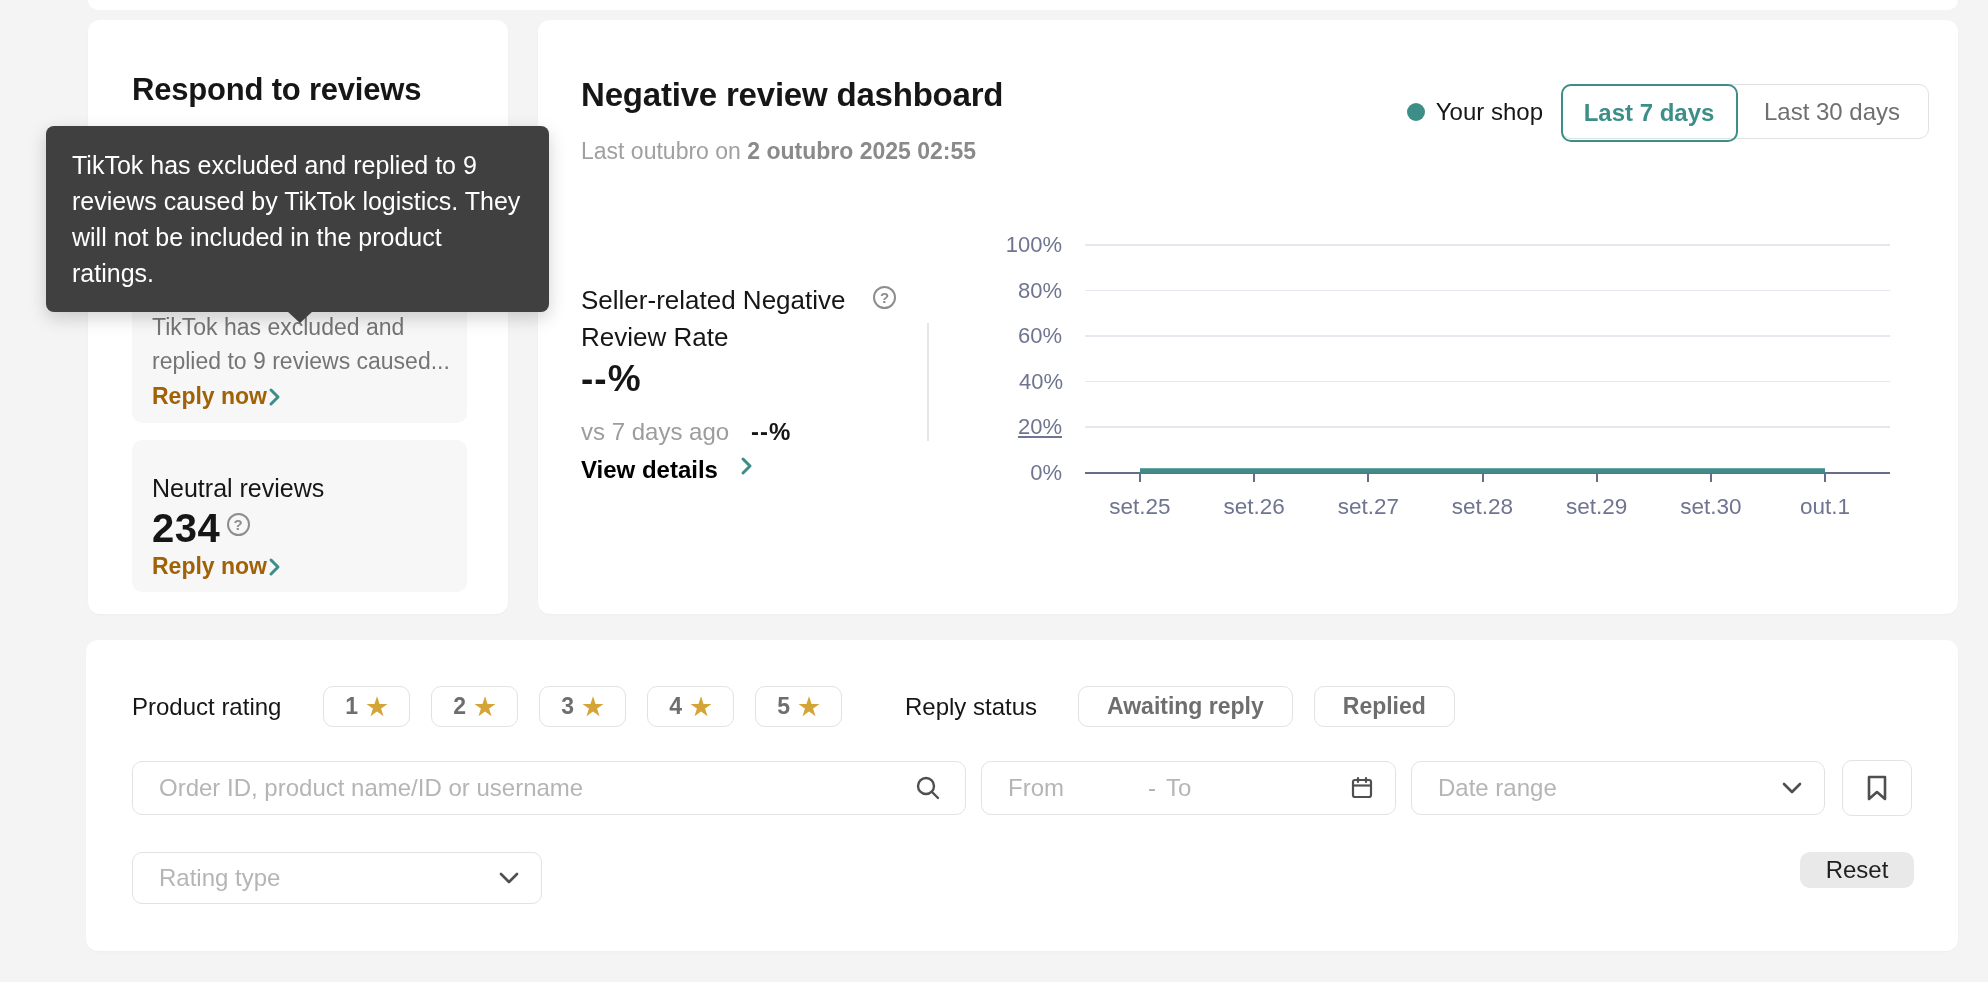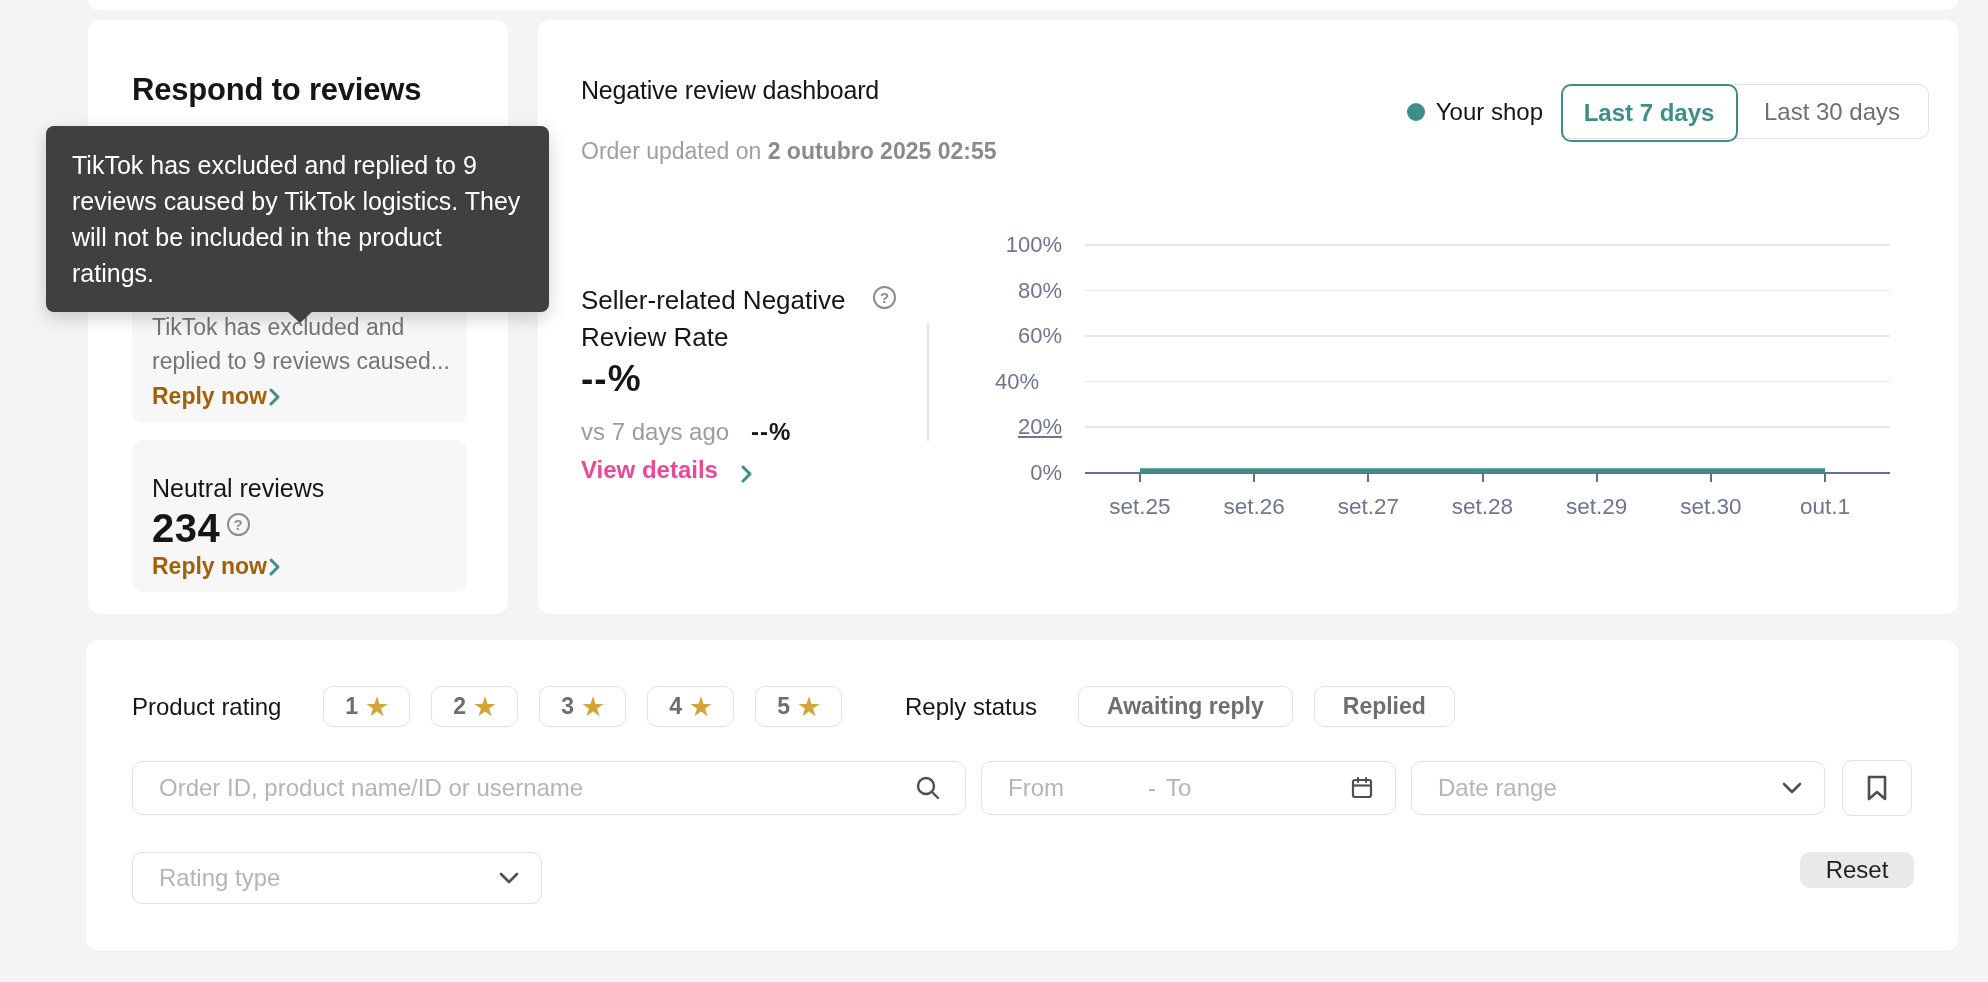--- a/index.html
+++ b/index.html
@@ -23,37 +23,37 @@
   .mini-head { position:absolute; left:20px; top:34px; display:flex; align-items:center; gap:10px; font-size:25px; color:#161616;flex-direction:column; }
   .count { position:absolute; left:20px; top:66px; font-size:40px; font-weight:700; letter-spacing:.5px; }
   .q-icon { display:inline-flex; align-items:center; justify-content:center; width:23px; height:23px; border:2px solid #8d8d8d; border-radius:50%; font-size:15px; font-weight:700; color:#8d8d8d; cursor:pointer; }
 
   
   .tooltip { position:absolute; left:46px; top:126px; width:503px; background:#404040; color:#fff; border-radius:8px; padding:21px 26px; font-size:25px; line-height:36px; z-index:20; box-shadow:0 6px 18px rgba(0,0,0,.18); }
   .tooltip-arrow { position:absolute; left:241px; bottom:-11px; width:0; height:0; border-left:13px solid transparent; border-right:13px solid transparent; border-top:12px solid #404040; }
 
   
   .right-card { left:538px; top:20px; width:1420px; height:594px; }
-  .dash-title { position:absolute; left:43px; top:56px; font-size:25px; font-weight:400; letter-spacing:-.2px; }
+  .dash-title { position:absolute; left:43px; top:56px; font-size:33px; font-weight:700; letter-spacing:-.2px; }
   .dash-sub { position:absolute; left:43px; top:118px; font-size:23px; color:#a0a0a0; }
   .dash-sub b { color:#8a8a8a; font-weight:600; }
   .head-right { position:absolute; right:29px; top:64px; height:55px; display:flex; align-items:center; gap:18px; }
   .legend { display:flex; align-items:center; gap:11px; font-size:24px; color:#161616; }
   .legend-dot { width:18px; height:18px; border-radius:50%; background:#3d8e88; }
   .range-group { display:flex; height:55px; border:1.5px solid #e1e1e1; border-radius:10px; background:#fff; }
   .range-btn { display:flex; align-items:center; justify-content:center; font-size:24px; cursor:pointer; border-radius:10px; }
   .range-btn.sel { width:177px; border:2px solid #3d8e88; color:#3d8e88; font-weight:700; margin:-1.5px; height:58px; }
   .range-btn.unsel { width:192px; color:#6f6f6f; }
 
   .metric-label { position:absolute; left:43px; top:262px; width:290px; font-size:26px; line-height:37px; color:#161616; }
   .metric-q { position:absolute; left:335px; top:266px; }
   .metric-value { position:absolute; left:43px; top:338px; font-size:37px; font-weight:700; letter-spacing:1px; }
   .metric-compare { position:absolute; left:43px; top:398px; font-size:24px; color:#9c9c9c; }
   .metric-compare b { margin-left:22px; color:#161616; font-weight:700; letter-spacing:1px; }
-  .view-link { position:absolute; left:43px; top:436px; display:flex; align-items:flex-end; gap:22px; font-size:24px; font-weight:700; color:#ec4899; cursor:pointer; }
+  .view-link { position:absolute; left:43px; top:436px; display:flex; align-items:flex-start; gap:22px; font-size:24px; font-weight:700; color:#000000; cursor:pointer; }
   .v-divider { position:absolute; left:389px; top:303px; width:2px; height:118px; background:#e6e6e6; }
 
   
   .chart { position:absolute; left:0; top:0; width:1420px; height:594px; pointer-events:none; }
   .gridline { position:absolute; height:1.5px; background:#e7e7ed; }
   .gridline.axis { height:2px; background:#666d89; }
   .ylab { position:absolute; width:105px; text-align:right; font-size:22px; color:#6f7590; }
   .xtick { position:absolute; width:2px; height:8px; background:#666d89; }
   .xlab { position:absolute; width:120px; text-align:center; font-size:22.5px; color:#6f7590; }
 
@@ -115,21 +115,21 @@
   </div>
 
   <div class="tooltip">
     <span>TikTok has excluded and replied to 9 reviews caused by TikTok logistics. They will not be included in the product ratings.</span>
     <div class="tooltip-arrow"></div>
   </div>
 
   <div class="card right-card">
     <div class="dash-title">Negative review dashboard</div>
     <div class="dash-sub">
-      <span>Order updated on </span><b>2 outubro 2025 02:55</b>
+      <span>Last outubro on </span><b>2 outubro 2025 02:55</b>
     </div>
 
     <div class="head-right">
       <div class="legend">
         <span class="legend-dot"></span>
         <span>Your shop</span>
       </div>
       <div class="range-group">
         <div class="range-btn sel">Last 7 days</div>
         <div class="range-btn unsel">Last 30 days</div>
@@ -149,21 +149,21 @@
         </svg>
     </div>
     <div class="v-divider"></div>
 
     <div class="chart" id="chart">
         <div class="gridline axis" style="left: 547px; top: 452px; width: 805px;"></div>
         <div class="ylab" style="left: 419px; top: 440px;">0%</div>
         <div class="gridline" style="left: 547px; top: 406.4px; width: 805px;"></div>
         <div class="ylab" style="left: 419px; top: 394.4px; text-decoration: underline;">20%</div>
         <div class="gridline" style="left: 547px; top: 360.8px; width: 805px;"></div>
-        <div class="ylab" style="left: 396px; top: 348.8px;">40%</div>
+        <div class="ylab" style="left: 420px; top: 348.8px;">40%</div>
         <div class="gridline" style="left: 547px; top: 315.2px; width: 805px;"></div>
         <div class="ylab" style="left: 419px; top: 303.2px;">60%</div>
         <div class="gridline" style="left: 547px; top: 269.6px; width: 805px;"></div>
         <div class="ylab" style="left: 419px; top: 257.6px;">80%</div>
         <div class="gridline" style="left: 547px; top: 224px; width: 805px;"></div>
         <div class="ylab" style="left: 419px; top: 212px;">100%</div>
         <div class="xtick" style="left: 601px; top: 454px;"></div>
         <div class="xlab" style="left: 542px; top: 474px;">set.25</div>
         <div class="xtick" style="left: 715.167px; top: 454px;"></div>
         <div class="xlab" style="left: 656.167px; top: 474px;">set.26</div>

